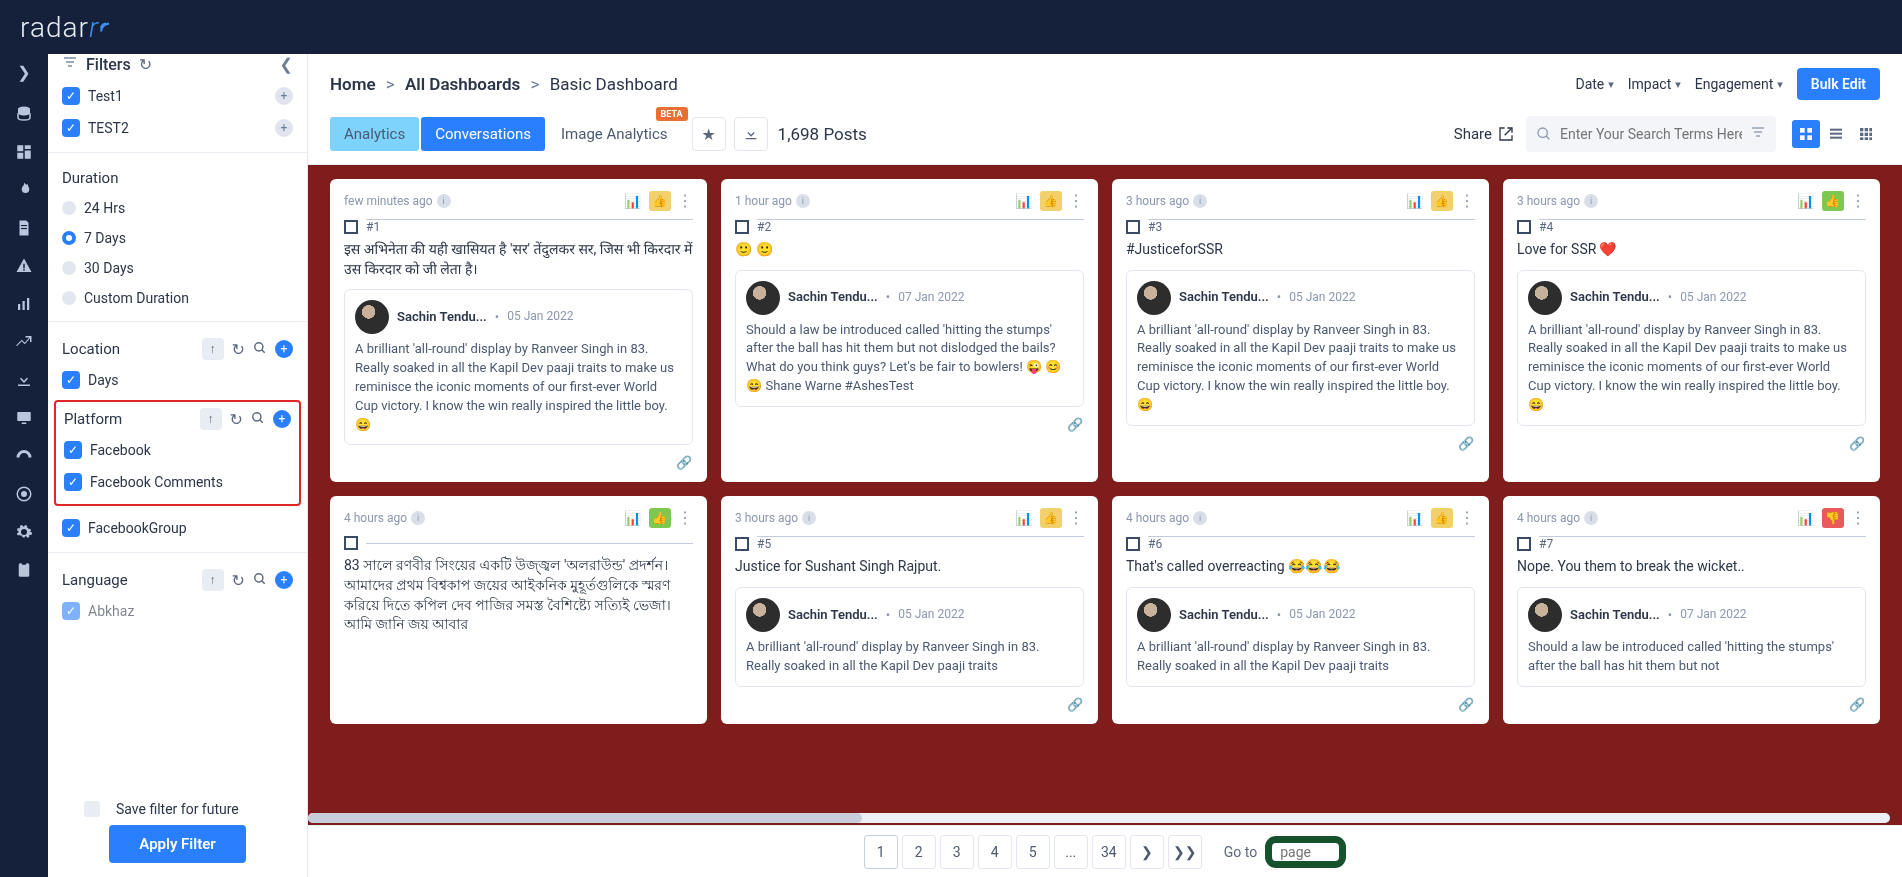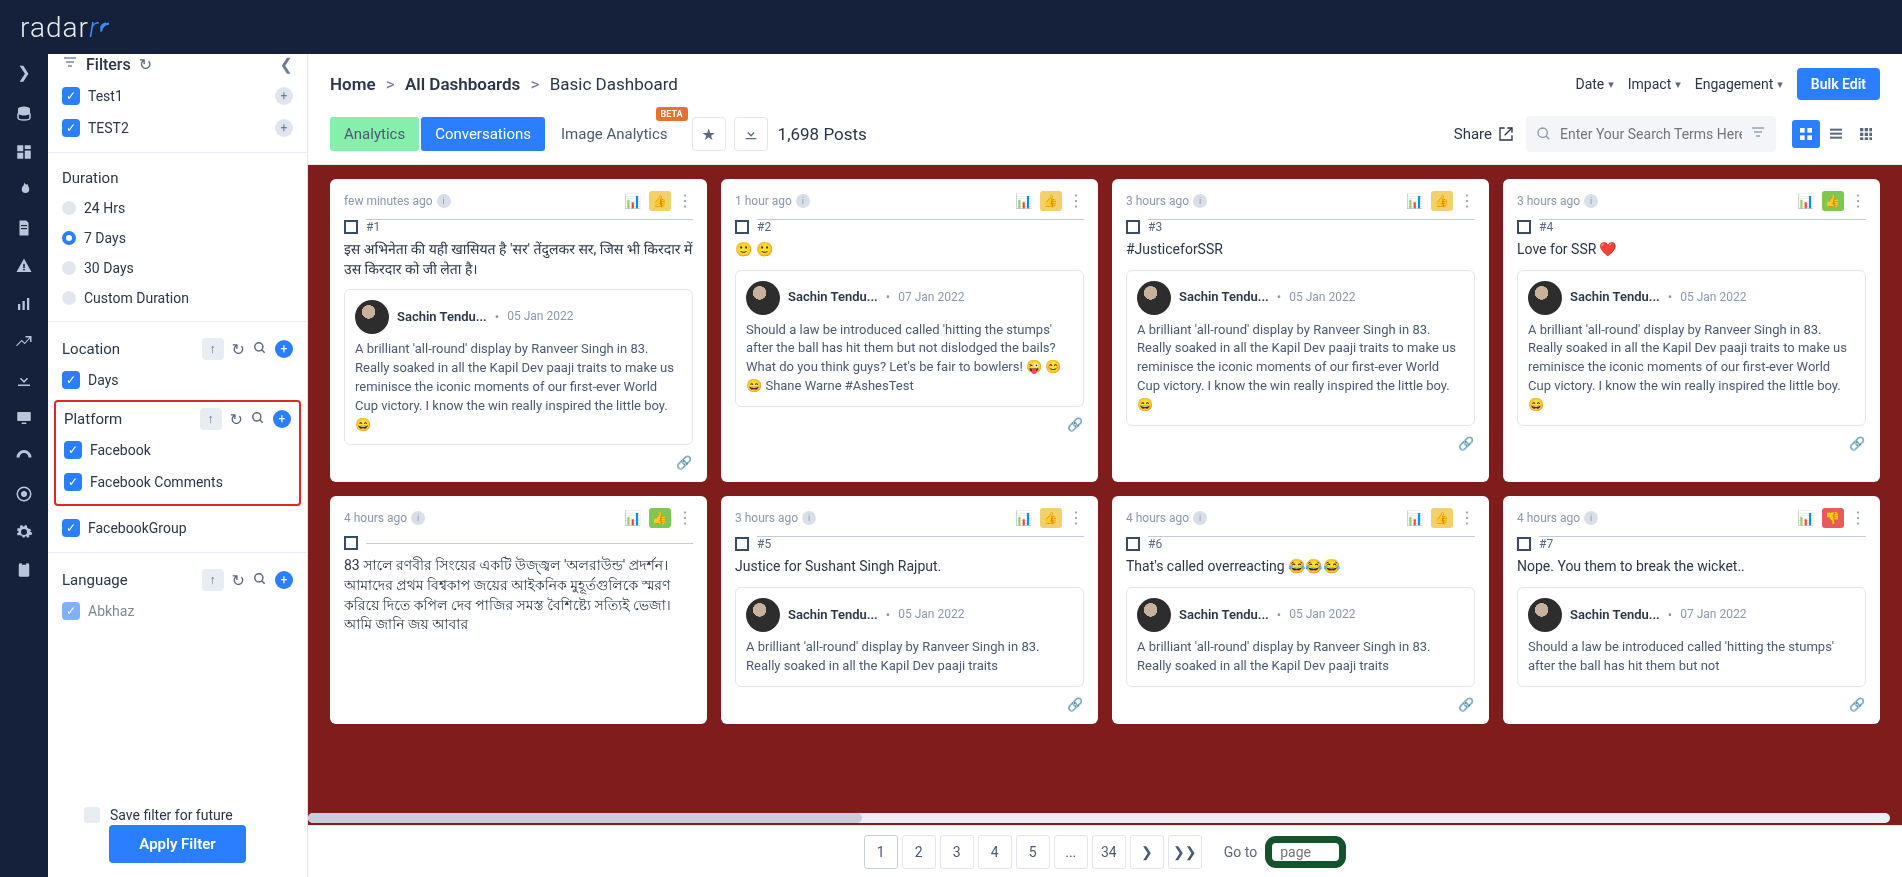--- a/index.html
+++ b/index.html
@@ -38,35 +38,35 @@
 .sect-row{display:flex;align-items:center;justify-content:space-between;padding:8px 0 4px}
 .sect-row .name{font-size:15px;color:#2b3648}
 .sect-right{display:flex;align-items:center;gap:8px}
 .sort-chip{background:#e8ecf3;border-radius:4px;width:22px;height:22px;display:flex;align-items:center;justify-content:center;color:#5a6880;font-size:12px}
 .icn{color:#5a6880;cursor:pointer}
 .radio{width:14px;height:14px;border-radius:50%;background:#e2e6ee;flex-shrink:0}
 .radio.on{background:#fff;border:4px solid #2a7fff}
 .loc-item,.plat-item,.lang-item,.dur-item{display:flex;align-items:center;gap:8px;padding:7px 0;font-size:14px;color:#2b3648}
 .highlight-box{border:2px solid #e02727;border-radius:4px;margin:4px -8px 6px;padding:6px 8px}
 .side-footer{padding:10px 14px 14px;background:#fff}
-.save-row{display:flex;align-items:center;gap:10px;font-size:14px;color:#2b3648;margin-bottom:2px;padding-left:22px}
+.save-row{display:flex;align-items:center;gap:16px;font-size:14px;color:#2b3648;margin-bottom:8px;padding-left:22px}
 .save-row .box{width:16px;height:16px;border-radius:3px;background:#e8ecf3}
 .apply-btn{display:block;margin:0 auto;background:#2a7fff;color:#fff;font-weight:600;font-size:15px;border:none;border-radius:4px;padding:10px 30px;cursor:pointer}
 .main{flex:1;display:flex;flex-direction:column;overflow:hidden}
 .crumb-row{display:flex;align-items:center;justify-content:space-between;padding:14px 22px 10px;background:#fff}
 .crumbs{font-size:17px;color:#2b3648;font-weight:600}
 .crumbs .lnk{cursor:pointer}
 .crumbs .sep{color:#6b7d99;margin:0 6px;font-weight:400}
 .crumb-right{display:flex;align-items:center;gap:14px}
 .drop{font-size:14px;color:#2b3648;cursor:pointer;display:flex;align-items:center;gap:4px}
 .drop::after{content:"▾";font-size:11px;color:#5a6880}
 .bulk{background:#2a7fff;color:#fff;border:none;border-radius:4px;padding:8px 14px;font-size:14px;font-weight:600;cursor:pointer}
 .toolbar{display:flex;align-items:center;justify-content:space-between;padding:6px 22px 12px;background:#fff;border-bottom:1px solid #e9edf4;gap:16px}
 .tab-row{display:flex;align-items:center;gap:0}
-.tab{padding:8px 14px;font-size:15px;color:#4b5a72;cursor:pointer;border-radius:3px;background:#86efac;margin-right:2px;position:relative}
+.tab{padding:8px 14px;font-size:15px;color:#4b5a72;cursor:pointer;border-radius:3px;background:#7dd3fc;margin-right:2px;position:relative}
 .tab.active{background:#2a7fff;color:#fff}
 .tab.orange-badge::after{content:attr(data-badge);position:absolute;top:-10px;right:-6px;background:#e67133;color:#fff;font-size:9px;font-weight:700;padding:2px 5px;border-radius:3px}
 .iconbtn{width:34px;height:34px;border:1px solid #e2e6ee;border-radius:4px;display:flex;align-items:center;justify-content:center;color:#5a6880;cursor:pointer;background:#fff;margin-left:8px}
 .posts-count{font-size:17px;color:#2b3648;margin-left:10px}
 .tb-right{display:flex;align-items:center;gap:12px}
 .share{font-size:15px;color:#2b3648;display:flex;align-items:center;gap:6px;cursor:pointer}
 .search{width:250px;height:36px;background:#f3f5f9;border-radius:4px;display:flex;align-items:center;padding:0 10px;gap:8px}
 .search input{border:none;background:transparent;outline:none;flex:1;font-size:14px;color:#2b3648}
 .view-sw{display:flex;gap:2px;margin-left:4px}
 .view-sw .v{width:28px;height:28px;display:flex;align-items:center;justify-content:center;cursor:pointer;border-radius:3px;color:#5a6880}

